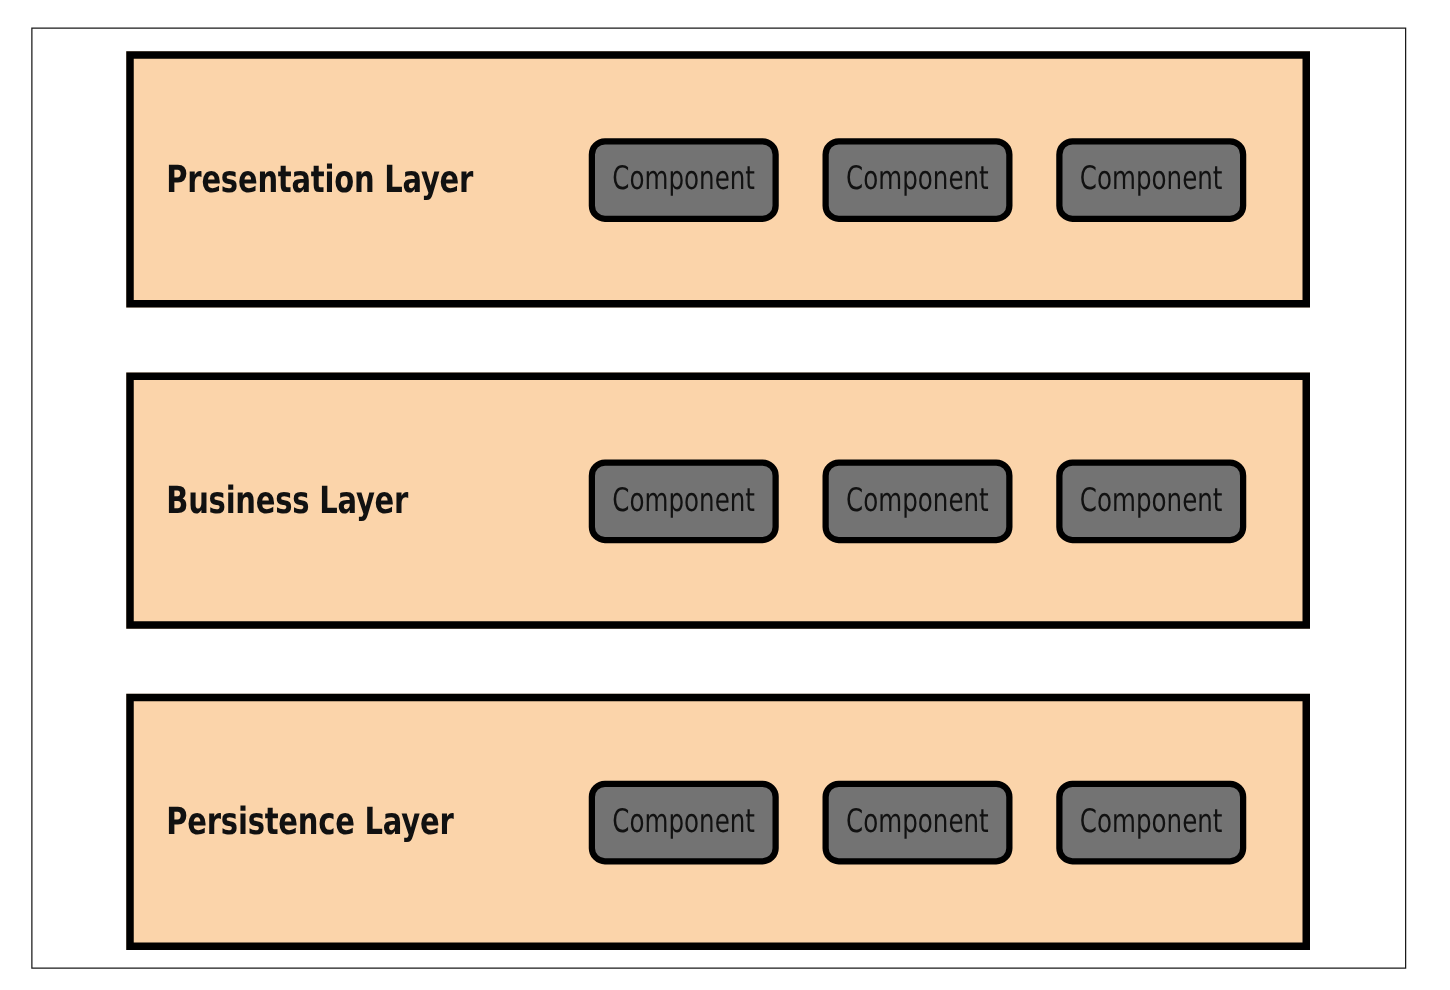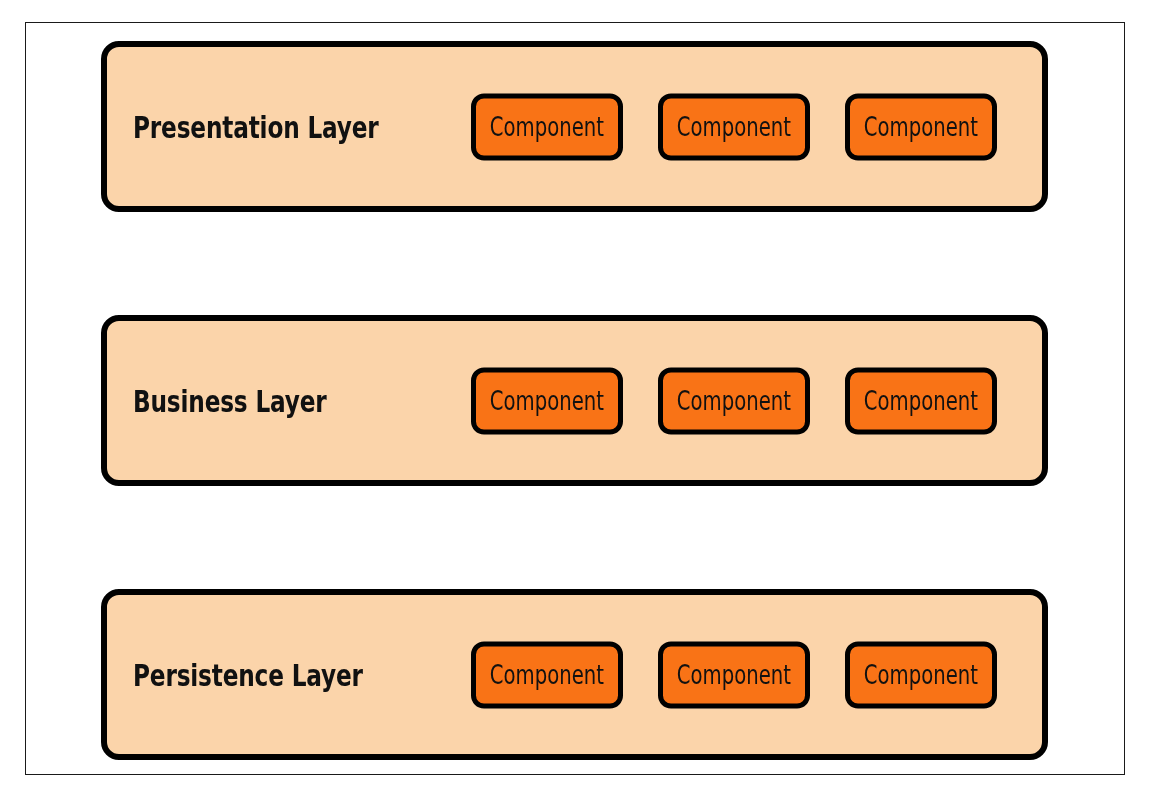--- a/index.html
+++ b/index.html
@@ -47,21 +47,21 @@
 
   .layer-panel {
     position: relative;
     box-sizing: border-box;
     background: #fbd4aa;
     border: 6px solid #000000;
     display: flex;
     align-items: center;
     flex: 0 0 auto;
   }
-  .layer-panel.tall   { height: 171px; border-radius: 18px; }
+  .layer-panel.tall   { height: 205px; }
   .layer-panel.dbrow  { height: 172px; }
 
   .layer-label {
     position: absolute;
     left: 26px;
     top: 50%;
     transform: translateY(-50%);
     font-family: "DejaVu Sans Condensed", "Liberation Sans Narrow",
                  "Liberation Sans", sans-serif;
     font-size: 30px;
@@ -82,21 +82,21 @@
     transform: translateY(-50%);
     display: flex;
     gap: 35px;
     align-items: center;
   }
 
   .component-box {
     box-sizing: border-box;
     width: 152px;
     height: 67px;
-    background: #f97316;
+    background: #737373;
     border: 5px solid #000000;
     border-radius: 13px;
     display: flex;
     align-items: center;
     justify-content: center;
   }
   .component-label {
     font-family: "DejaVu Sans Condensed", "Liberation Sans Narrow",
                  "Liberation Sans", sans-serif;
     font-size: 26px;

